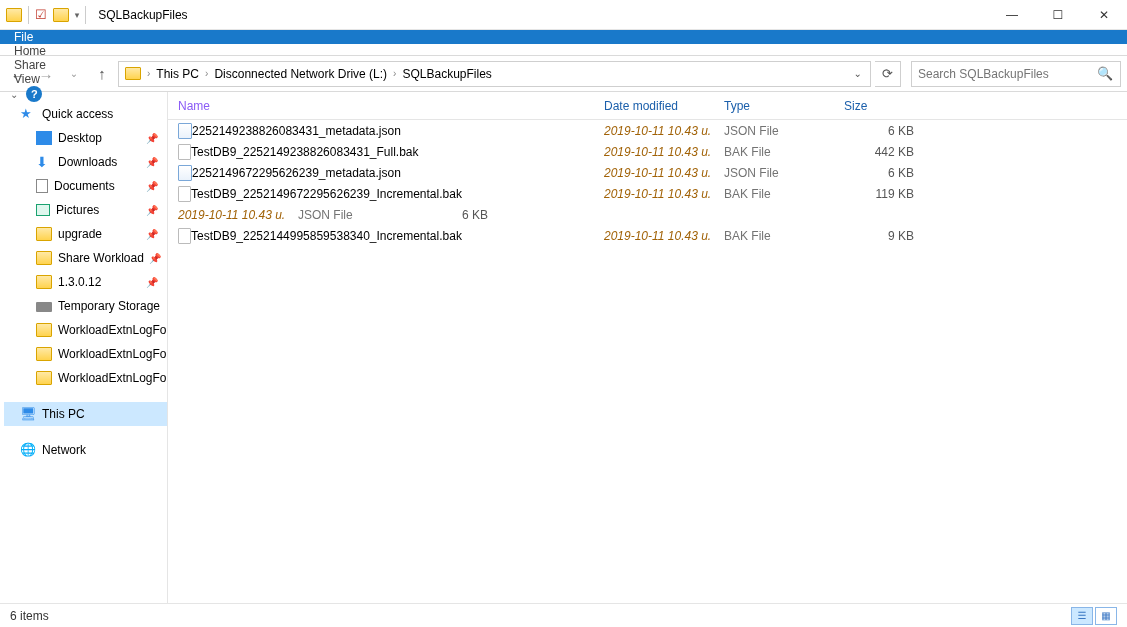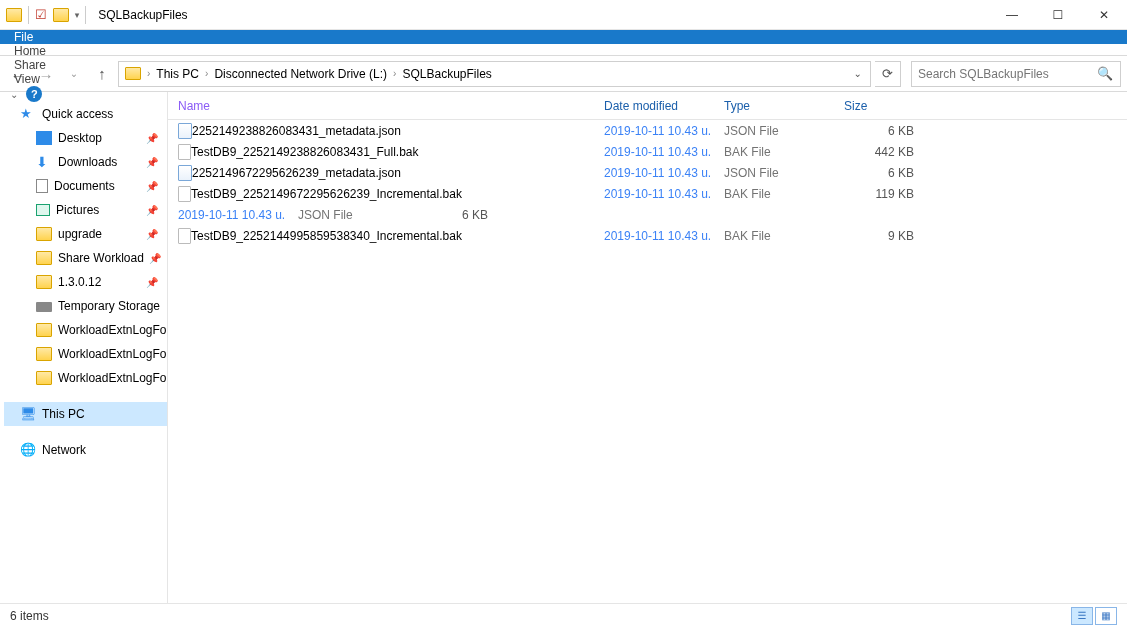--- a/index.html
+++ b/index.html
@@ -66,21 +66,21 @@
 .cols { height:28px; display:flex; align-items:center; border-bottom:1px solid #e5e5e5; }
 .col { padding:0 10px; color:#1b5fab; font-size:12px; border-right:1px solid transparent; }
 .col.name { width:426px; color:#8b5cf6; }
 .col.date { width:120px; }
 .col.type { width:120px; }
 .col.size { width:90px; text-align:left; }
 
 .row { height:21px; display:flex; align-items:center; }
 .cell { padding:0 10px; color:#000; font-size:12px; white-space:nowrap; overflow:hidden; }
 .cell.name { width:426px; display:flex; align-items:center; }
-.cell.date { width:120px; color:#3b82f6; }
+.cell.date { width:120px; color:#a16207;font-style:italic; }
 .cell.type { width:120px; color:#737373; }
 .cell.size { width:90px; color:#555; text-align:right; }
 
 .fico { width:16px; height:16px; display:flex; align-items:center; justify-content:center; flex-shrink:0; }
 .fico.json { width:14px; height:16px; border:1px solid #7aa7d8; background:linear-gradient(#fff,#eaf2fb); border-radius:1px; }
 .fico.bak { width:13px; height:16px; border:1px solid #bbb; background:#fff; border-radius:1px; }
 
 
 .statusbar { height:24px; border-top:1px solid #e5e5e5; display:flex; align-items:center; padding:0 10px; background:#fff; }
 .statusbar .stext { color:#333; }

